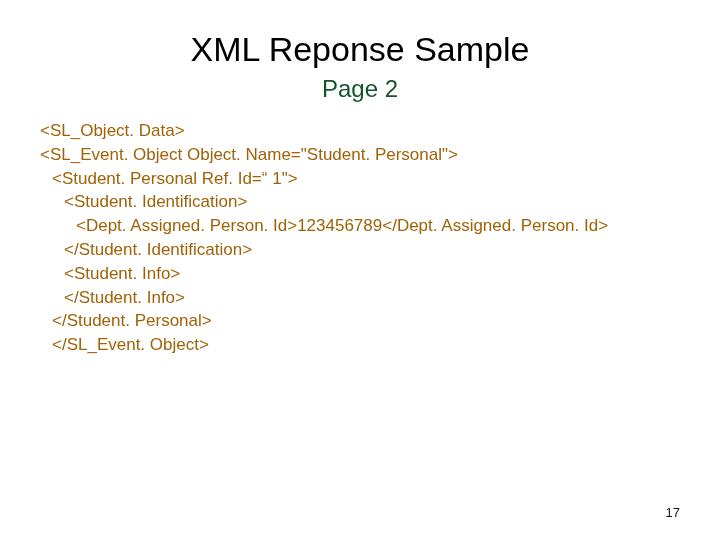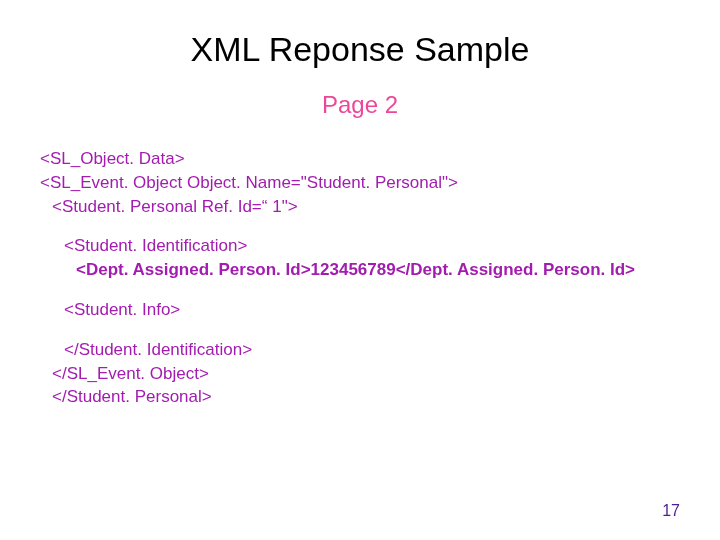--- a/index.html
+++ b/index.html
@@ -19,65 +19,64 @@
       width: 100%;
       height: 100%;
       padding: 30px 40px 20px 40px;
       position: relative;
     }
     .title {
       font-size: 34px;
       font-weight: normal;
       text-align: center;
       color: #000;
-      margin-bottom: 22px;
+      margin-bottom: 6px;
     }
     .subtitle {
       font-size: 24px;
       font-weight: normal;
       text-align: center;
-      color: #ec4899;
-      margin-bottom: 28px;
+      color: #14532d;
+      margin-bottom: 16px;
     }
     .code-block {
       font-size: 17px;
       line-height: 1.4;
-      color: #a21caf;
+      color: #a16207;
       font-family: Arial, Helvetica, sans-serif;
     }
     .code-indent-1 {
       padding-left: 12px;
     }
     .code-indent-2 {
       padding-left: 24px;
-      margin-top: 16px;
     }
     .code-indent-3 {
       padding-left: 36px;
-      font-weight: bold;
     }
     .page-number {
       position: absolute;
       bottom: 20px;
       right: 40px;
-      font-size: 16px;
-      color: #4c1d95;
+      font-size: 13px;
+      color: #0f172a;
     }
   </style>
 </head>
 <body>
 
 <div class="slide">
   <h1 class="title">XML Reponse Sample</h1>
   <h2 class="subtitle">Page 2</h2>
   <div class="code-block" id="code-container">
       <div class="code-indent-0">&lt;SL_Object. Data&gt;</div>
       <div class="code-indent-0">&lt;SL_Event. Object Object. Name="Student. Personal"&gt;</div>
       <div class="code-indent-1">&lt;Student. Personal Ref. Id=“ 1"&gt;</div>
       <div class="code-indent-2">&lt;Student. Identification&gt;</div>
       <div class="code-indent-3">&lt;Dept. Assigned. Person. Id&gt;123456789&lt;/Dept. Assigned. Person. Id&gt;</div>
+      <div class="code-indent-2">&lt;/Student. Identification&gt;</div>
       <div class="code-indent-2">&lt;Student. Info&gt;</div>
-      <div class="code-indent-2">&lt;/Student. Identification&gt;</div>
+      <div class="code-indent-2">&lt;/Student. Info&gt;</div>
+      <div class="code-indent-1">&lt;/Student. Personal&gt;</div>
       <div class="code-indent-1">&lt;/SL_Event. Object&gt;</div>
-      <div class="code-indent-1">&lt;/Student. Personal&gt;</div>
     </div>
   <div class="page-number">17</div>
 </div>
 
 </body></html>

